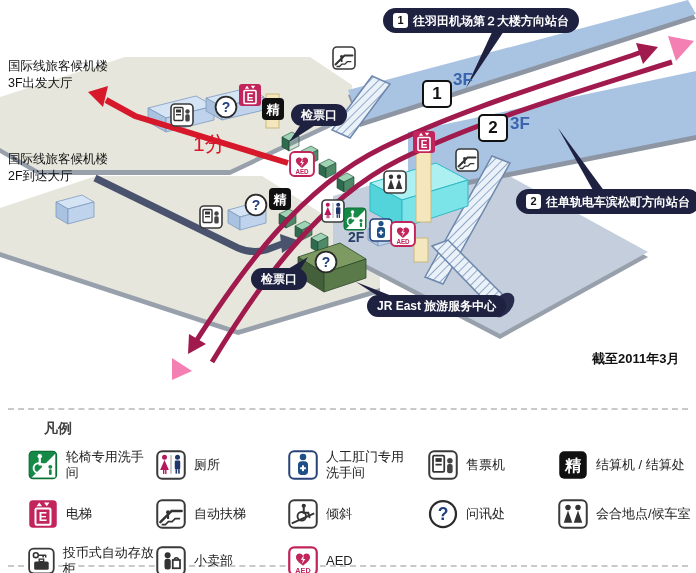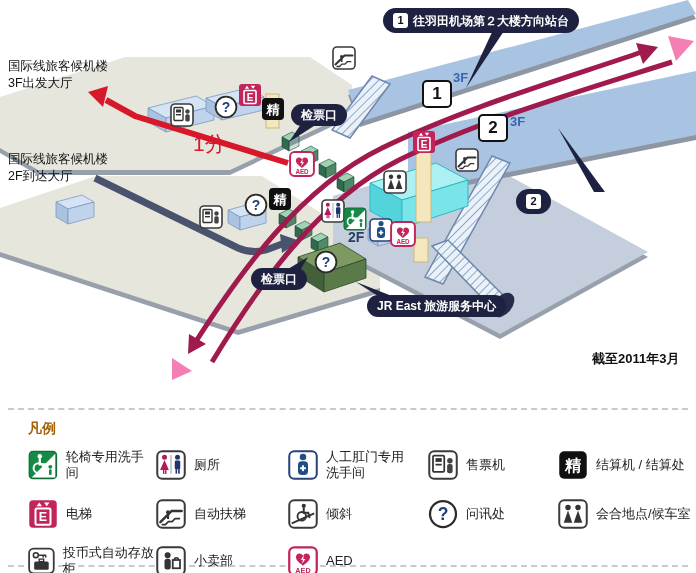--- a/index.html
+++ b/index.html
@@ -16,29 +16,29 @@
   
   .pill{position:absolute;background:#1E2140;color:#fff;font-weight:bold;font-size:12px;
         line-height:1;padding:5px 10px;border-radius:13px;white-space:nowrap;display:flex;
         align-items:center;gap:5px;}
   .numsq{display:inline-flex;align-items:center;justify-content:center;width:15px;height:15px;
          background:#fff;color:#111;border-radius:3px;font-size:11px;font-weight:bold;}
   
   .pbadge{position:absolute;width:26px;height:24px;background:#fff;border:2.5px solid #111;
           border-radius:5px;color:#111;font-weight:bold;font-size:17px;display:flex;
           align-items:center;justify-content:center;}
-  .ftext{position:absolute;font-weight:bold;font-size:13px;color:#3A64AE;}
+  .ftext{position:absolute;font-weight:bold;font-size:17px;color:#3A64AE;}
   .ftext.dark{color:#2A3F66;font-size:14px;}
   .hall-label{position:absolute;font-size:12.5px;font-weight:normal;color:#111;line-height:17px;}
   .walk-time{position:absolute;color:#D7182A;font-size:21px;font-weight:normal;}
   .asof{position:absolute;left:592px;top:350px;font-size:13px;font-weight:bold;color:#111;}
   .sep{position:absolute;left:8px;right:8px;border-top:2px dashed #C9C9C9;}
   
   #legend{position:absolute;left:0;top:414px;width:696px;}
-  .legend-title{margin:6px 0 2px 28px;color:#a16207;font-size:14px;font-weight:bold;}
+  .legend-title{margin:6px 0 2px 44px;color:#404040;font-size:14px;font-weight:bold;}
   .legend-grid{display:grid;grid-template-columns:128px 132px 140px 130px auto;
                grid-template-rows:50px 48px 46px;padding-left:28px;align-items:center;}
   .litem{display:flex;align-items:center;gap:8px;}
   .llabel{font-size:13px;color:#222;white-space:pre-line;line-height:1.2;}
 </style>
 </head>
 <body>
 
 <div id="map">
   <svg class="base" width="696" height="405" viewBox="0 0 696 405">
@@ -336,20 +336,21 @@
     <text x="12" y="17" text-anchor="middle" font-size="14" font-weight="bold" fill="#1F3E7A">?</text>
       </svg>
     </span>
 
   <div class="pill" style="left:383px;top:8px">
     <span class="numsq">1</span>
     <span>往羽田机场第２大楼方向站台</span>
   </div>
   <div class="pill" style="left:516px;top:189px">
     <span class="numsq">2</span>
+    <span>往单轨电车滨松町方向站台</span>
   </div>
   <div class="pill" style="left:291px;top:104px">
     <span>检票口</span>
   </div>
   <div class="pill" style="left:251px;top:268px">
     <span>检票口</span>
   </div>
   <div class="pill" style="left:367px;top:295px">
     <span>JR East 旅游服务中心</span>
   </div>

